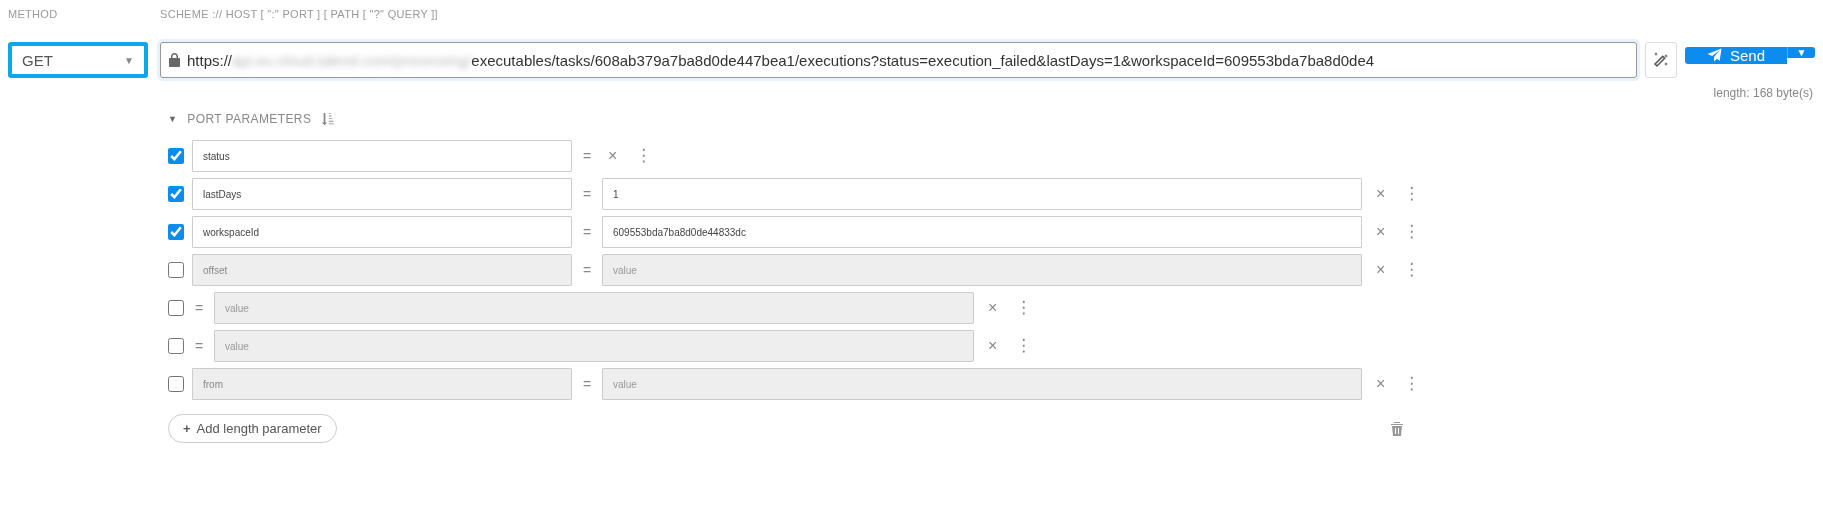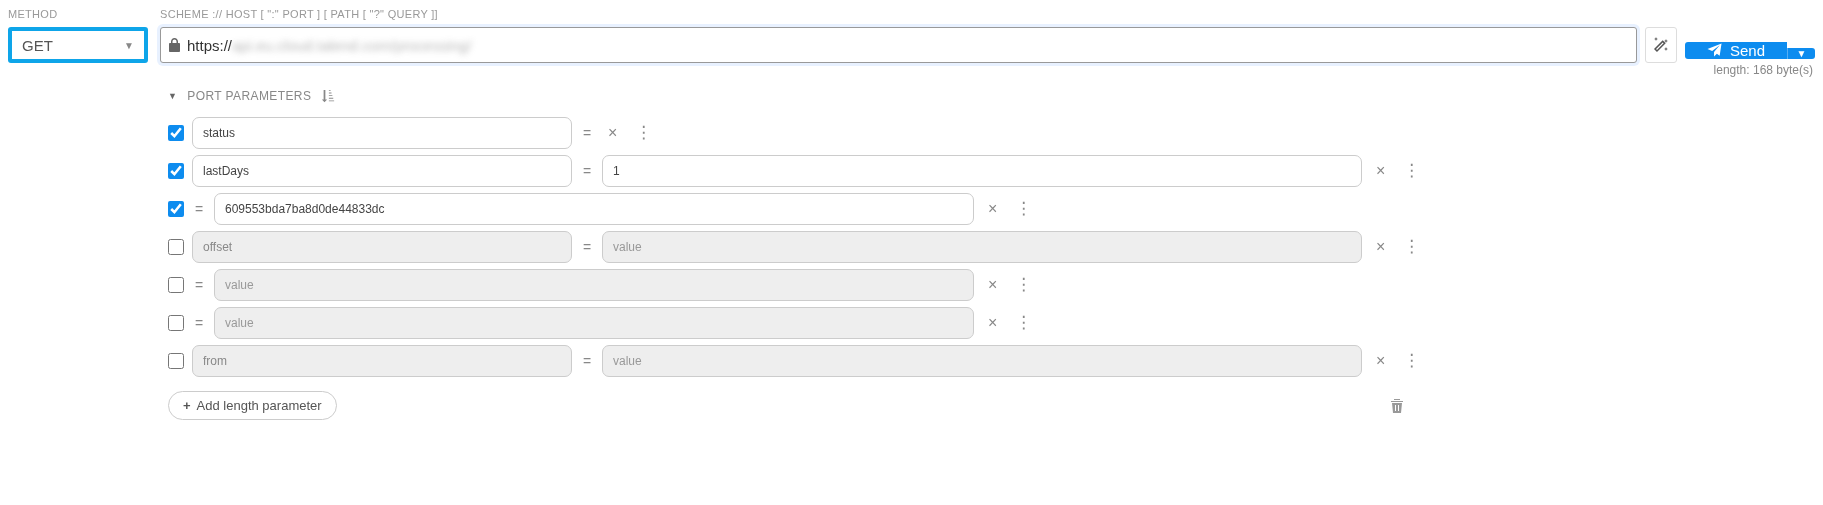--- a/index.html
+++ b/index.html
@@ -16,21 +16,21 @@
     align-items: flex-start;
     gap: 12px;
     margin-bottom: 4px;
   }
   .method-col { width: 140px; }
   .url-col { flex: 1; display:flex; flex-direction:column; }
   .label {
     font-size: 11px;
     color: #999;
     letter-spacing: 0.3px;
-    margin-bottom: 7px;
+    margin-bottom: 22px;
   }
   .method-select {
     display: flex;
     align-items: center;
     justify-content: space-between;
     height: 36px;
     border: 4px solid #0ea5e9;
     border-radius: 3px;
     padding: 0 10px;
     font-size: 15px;
@@ -54,49 +54,49 @@
   }
   .url-input-wrap .lock { color: #666; margin-right: 6px; font-size: 13px; flex-shrink:0; }
   .url-text { white-space: nowrap; font-size: 15px; color: #333; display:flex; align-items:center; }
   .url-blur { filter: blur(3px); opacity:0.6; color:#888; }
   .magic-btn {
     width: 32px; height: 36px; border:1px solid #ddd; border-radius:3px;
     display:flex; align-items:center; justify-content:center; cursor:pointer; color:#555;
     background:#fff;
   }
   .send-group {
-    display:flex; align-items:flex-end; height:27px;border-radius:9px;
+    display:flex; align-items:flex-start; height:27px;border-radius:9px;
   }
   .send-btn {
     background:#0d8cef; color:#fff; border:none;
     display:flex; align-items:center; gap:8px; padding:0 22px;
     font-size:15px; cursor:pointer; border-radius:3px 0 0 3px;
   }
   .send-caret {
     background:#0d8cef; color:#fff; border:none; border-left:1px solid rgba(255,255,255,0.3);
     width:28px; cursor:pointer; border-radius:0 3px 3px 0;
     display:flex; align-items:center; justify-content:center; font-size:10px;
   }
-  .length-line { text-align:right; font-size:12px; color:#888; margin-top:0; padding-right:2px; }
+  .length-line { text-align:right; font-size:12px; color:#888; margin-top:8px; padding-right:2px; }
   .qp-section { margin-left: 160px; margin-top: 12px; }
   .qp-header {
     display:flex; align-items:center; gap:10px; color:#888; font-size:12px;
     letter-spacing:0.4px; margin-bottom:14px;
   }
   .qp-header .tri { font-size:9px; color:#666; }
   .sort-icon { color:#888; font-size:12px; }
   .param-row {
     display:flex; align-items:center; gap:8px; margin-bottom:6px;
   }
   .param-row input[type="checkbox"]{
     width:16px; height:16px; accent-color:#0d8cef; cursor:pointer;
   }
   .param-name, .param-value {
-    height:32px; border:1px solid #ccc; border-radius:7px; padding:0 10px;
-    font-size:12px; color:#444;
+    height:32px; border:1px solid #ccc; border-radius:1px; padding:0 10px;
+    font-size:10px; color:#444;
   }
   .param-name { width:380px; }
   .eq { color:#888; width:14px; text-align:center; }
   .param-value { flex:1; max-width: 760px; }
   .param-row.disabled .param-name,
   .param-row.disabled .param-value { background:#eee; color:#888; }
   .param-value::placeholder, .param-name::placeholder { color:#999; }
   .row-close { color:#888; cursor:pointer; padding:0 6px; font-size:16px; }
   .row-menu { color:#888; cursor:pointer; padding:0 4px; font-size:17px; line-height:0.5; }
   .footer-row {
@@ -128,20 +128,21 @@
     <div class="url-row">
       <div class="url-input-wrap">
         <span class="lock">
           <svg width="12" height="14" viewBox="0 0 12 14">
               <path fill="#666" d="M9 5V3.5C9 1.57 7.43 0 5.5 0S2 1.57 2 3.5V5H1C.45 5 0 5.45 0 6v7c0 .55.45 1 1 1h9c.55 0 1-.45 1-1V6c0-.55-.45-1-1-1H9zM3.5 3.5c0-1.1.9-2 2-2s2 .9 2 2V5h-4V3.5z"></path>
             </svg>
         </span>
         <span class="url-text">
           <span>https://</span>
             <span class="url-blur">api.eu.cloud.talend.com/processing/</span>
+            <span>executables/tasks/608ab379a7ba8d0de447bea1/executions?status=execution_failed&amp;lastDays=1&amp;workspaceId=609553bda7ba8d0de4</span>
         </span>
       </div>
       <div class="magic-btn">
         <svg width="16" height="16" viewBox="0 0 16 16">
             <path fill="#555" d="M3 0l.6 1.4L5 2l-1.4.6L3 4l-.6-1.4L1 2l1.4-.6L3 0zm10 2l.6 1.4L15 4l-1.4.6L13 6l-.6-1.4L11 4l1.4-.6L13 2zM9.7 3.3l3 3L4 15l-3-3 8.7-8.7zm0 2.1L3.1 12l.9.9 6.6-6.6-.9-.9zM13 10l.6 1.4L15 12l-1.4.6L13 14l-.6-1.4L11 12l1.4-.6L13 10z"></path>
           </svg>
       </div>
       <div class="send-group">
         <button class="send-btn">
           <svg width="15" height="15" viewBox="0 0 16 16">
@@ -178,20 +179,21 @@
       <div class="param-row">
         <input type="checkbox" checked="" style="">
         <input class="param-name" value="lastDays" style="">
         <span class="eq">=</span>
         <input class="param-value" value="1" placeholder="value" style="">
         <span class="row-close">×</span>
         <span class="row-menu">⋮</span>
       </div>
       <div class="param-row">
         <input type="checkbox" checked="" style="">
+        <input class="param-name" value="workspaceId" style="">
         <span class="eq">=</span>
         <input class="param-value" value="609553bda7ba8d0de44833dc" placeholder="value" style="">
         <span class="row-close">×</span>
         <span class="row-menu">⋮</span>
       </div>
       <div class="param-row disabled">
         <input type="checkbox" style="">
         <input class="param-name" value="offset" style="">
         <span class="eq">=</span>
         <input class="param-value" value="" placeholder="value" style="">

